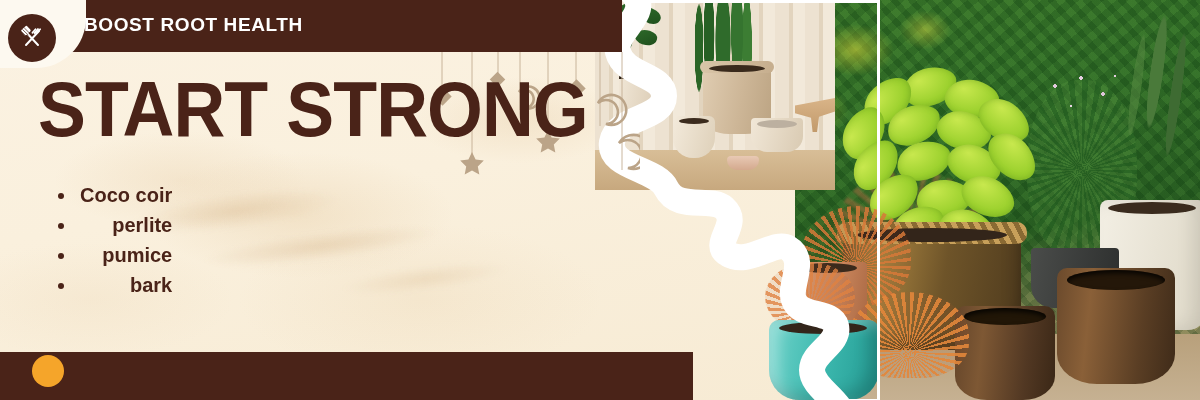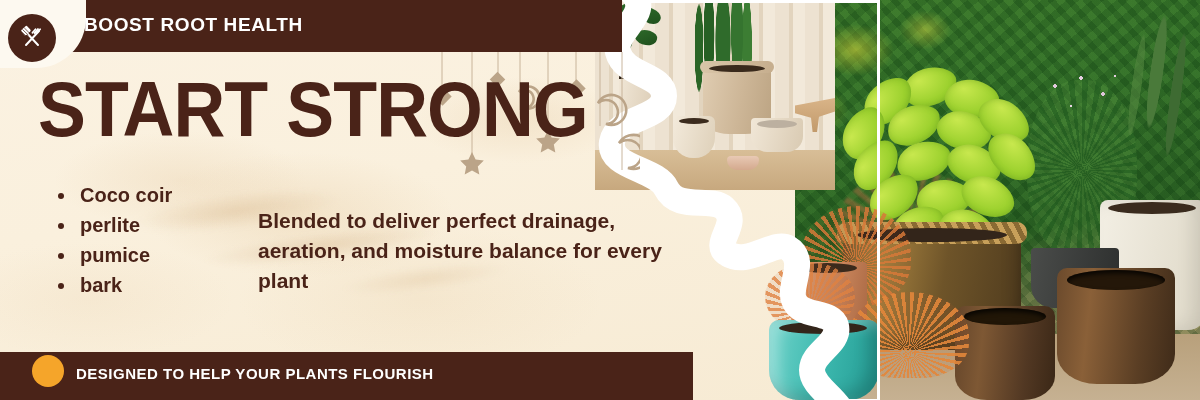--- a/index.html
+++ b/index.html
@@ -320,20 +320,21 @@
     z-index:4;
   }
   .bullets li {
     position:relative;
     padding-left:26px;
     font-size:20px;
     font-weight:bold;
     color:#4A2318;
     line-height:30px;
     white-space:nowrap;
+    text-align:right;
   }
   .bullets li::before {
     content:"";
     position:absolute; left:4px; top:13px;
     width:6px; height:6px; border-radius:50%;
     background:#4A2318;
   }
 
   
   .desc {
@@ -505,19 +506,17 @@
 
   <div class="headline">START STRONG</div>
 
   <ul class="bullets">
     <li>Coco coir</li>
     <li>perlite</li>
     <li>pumice</li>
     <li>bark</li>
   </ul>
 
-  <div class="desc">Blended to deliver perfect drainage, aeration, and moisture balance for every plant</div>
 
   <div class="footer"></div>
   <div class="footer-dot"></div>
-  <div class="footer-text">DESIGNED TO HELP YOUR PLANTS FLOURISH</div>
 
 </div>
 
 </body></html>

